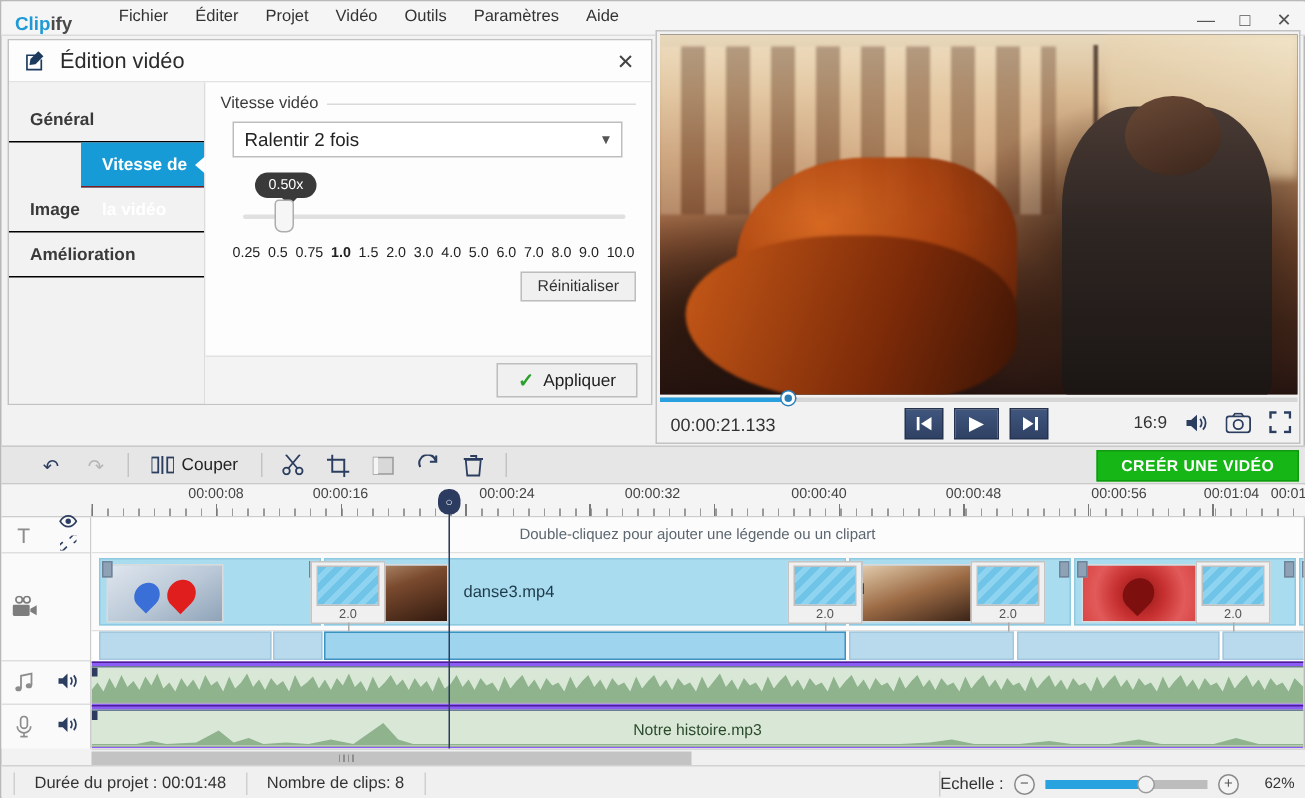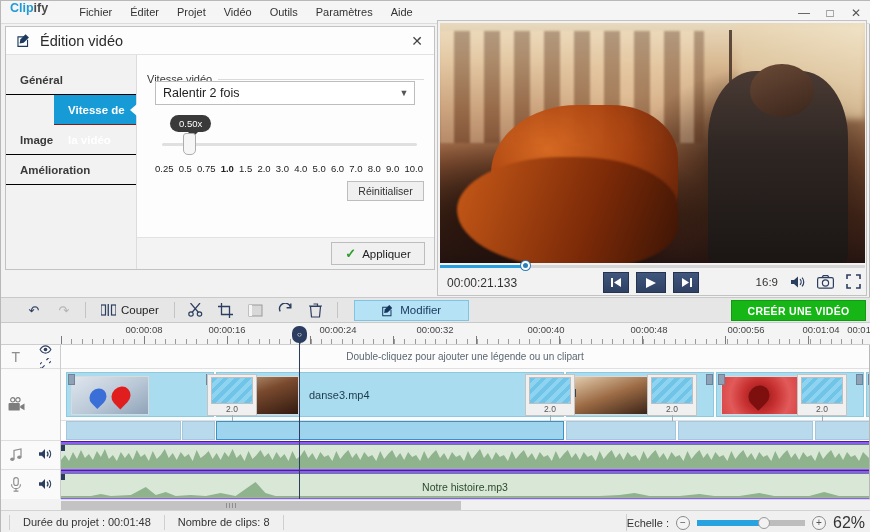--- a/index.html
+++ b/index.html
@@ -7,21 +7,21 @@
     width:870px; height:532px; overflow:hidden;
     font-family:"Liberation Sans", sans-serif;
     font-size:11px; color:#333; background:#f0f0f0;
   }
   .app{ position:relative; width:870px; height:532px; background:#f2f2f2;
         border:1px solid #b8b8b8; }
 
   
   .menubar{ position:absolute; left:0; top:0; width:870px; height:23px;
             background:#f5f5f5; border-bottom:1px solid #dcdcdc;
-            display:flex; align-items:flex-start; }
+            display:flex; align-items:flex-end; }
   .logo{ margin-left:9px; margin-right:22px; font-size:12.5px; font-weight:bold; }
   .logo .c1{ color:#1f9ad6; }
   .logo .c2{ color:#4a4a4a; }
   .menuitem{ padding:0 9px; font-size:11px; color:#333; line-height:23px; cursor:default;}
   .wincontrols{ position:absolute; right:2px; top:0; height:23px;
                 display:flex; align-items:center; }
   .wc{ width:26px; height:21px; display:flex; align-items:center;
        justify-content:center; color:#555; font-size:12px; }
 
   
@@ -43,21 +43,21 @@
               padding-left:14px; font-size:11.5px; color:#3a3a3a;
               border-bottom:1px solid #000000;font-weight:bold; }
   .side-item.active{ background:#179bd7; color:#fff; font-weight:bold;
                      border-bottom:1px solid #7f1d1d;margin-left:48px; }
   .side-item.active:after{ content:""; position:absolute; right:-1px; top:9px;
       width:0;height:0; border-top:6px solid transparent;
       border-bottom:6px solid transparent; border-right:7px solid #fdfdfd; }
   .side-gap{ height:8px; }
 
   .panel{ flex:1; position:relative; background:#fdfdfd; }
-  .grp{ position:absolute; left:10px; top:18px; right:10px; }
+  .grp{ position:absolute; left:10px; top:8px; right:10px; }
   .grp-head{ display:flex; align-items:center; }
   .grp-head .lbl{ font-size:11px; color:#3a3a3a; padding-right:6px; }
   .grp-head .rule{ flex:1; height:1px; background:#dadada; }
 
   .combo{ position:absolute; left:18px; top:26px; width:260px; height:24px;
           background:#fff; border:1px solid #bdbdbd; display:flex;
           align-items:center; }
   .combo .val{ flex:1; padding-left:7px; font-size:12.5px; color:#222; }
   .combo .arw{ width:20px; text-align:center; color:#555; font-size:9px; }
 
@@ -266,21 +266,21 @@
   .scale .lb{ font-size:11px; color:#333; }
   .rndbtn{ width:14px; height:14px; border:1px solid #8a8a8a; border-radius:50%;
            display:flex; align-items:center; justify-content:center;
            font-size:10px; color:#555; background:#f4f4f4; }
   .sctrack{ position:relative; width:108px; height:6px; background:#bdbdbd; }
   .scfill{ position:absolute; left:0; top:0; height:6px; width:62%;
            background:#29a3e0; }
   .scknob{ position:absolute; left:62%; top:-3px; width:12px; height:12px;
            border-radius:50%; background:#f2f2f2; border:1px solid #9a9a9a;
            transform:translateX(-6px); }
-  .scpct{ font-size:16px; color:#333; width:30px; text-align:right;
+  .scpct{ font-size:10px; color:#333; width:30px; text-align:right;
           margin-right:4px; }
 </style>
 </head>
 <body>
 
 <div class="app">
 
   <div class="menubar">
     <div class="logo">
       <span class="c1">Clip</span><span class="c2">ify</span>
@@ -469,27 +469,20 @@
           <path d="M12.8 0.6v4.2h-4.2" fill="none" stroke="#2c3e60" stroke-width="1.4"></path>
         </svg>
     </div>
     <div class="tb">
       <svg width="13" height="15" viewBox="0 0 13 15">
           <path d="M1.5 3.5h10l-1 10.5h-8z" fill="none" stroke="#2c3e60" stroke-width="1.2"></path>
           <path d="M0 3h13M4.5 1h4v2" fill="none" stroke="#2c3e60" stroke-width="1.2"></path>
         </svg>
     </div>
     <div class="tsep"></div>
-    <div class="tmod">
-      <svg width="13" height="13" viewBox="0 0 16 16">
-          <path d="M1.5 3.5h8v1.2h-6.8v9h9v-6.6h1.2v7.9h-11.4z" fill="#17365d"></path>
-          <path d="M10.2 1.2l3.6 3.6-5.6 5.6-4.3.7.7-4.3z" fill="#17365d"></path>
-        </svg>
-      <span>Modifier</span>
-    </div>
     <div class="createbtn">CREÉR UNE VIDÉO</div>
   </div>
 
   <div class="ruler">
     <div class="rlabels">
       <span class="rlab" style="left:143px">00:00:08</span>
       <span class="rlab" style="left:226px">00:00:16</span>
       <span class="rlab" style="left:337px">00:00:24</span>
       <span class="rlab" style="left:434px">00:00:32</span>
       <span class="rlab" style="left:545px">00:00:40</span>

